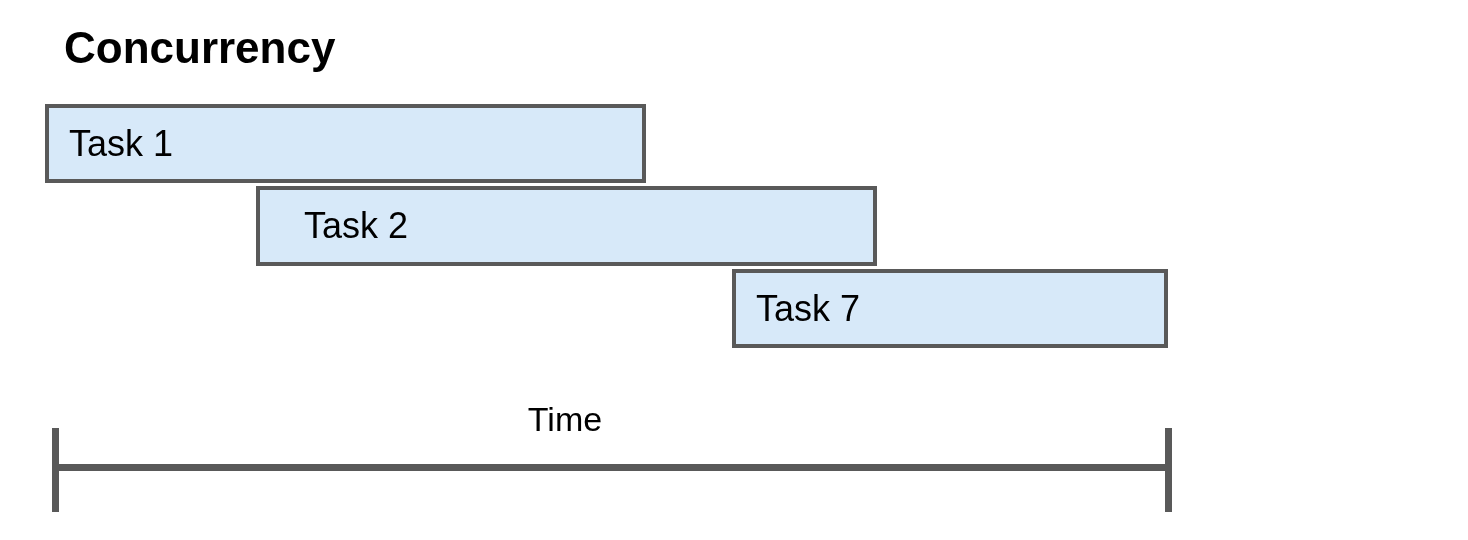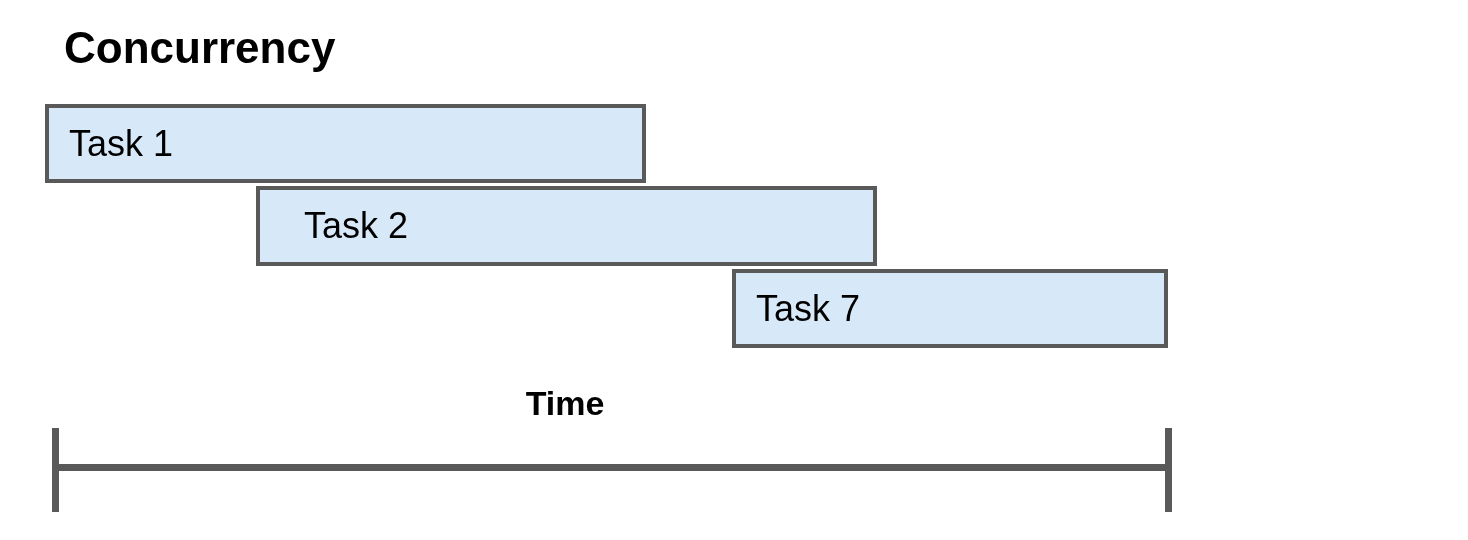--- a/index.html
+++ b/index.html
@@ -64,25 +64,25 @@
     top: 428px;
     width: 7px;
     height: 84px;
     background: var(--axis-color);
   }
   .axis-tick.left  { left: 52px; }
   .axis-tick.right { left: 1165px; }
   .axis-label {
     position: absolute;
     left: 415px;
-    top: 384px;
+    top: 400px;
     width: 300px;
     text-align: center;
     font-size: 34px;
-    font-weight: bold;
+    font-weight: normal;
     color: var(--text-color);
     white-space: nowrap;
   }
 </style>
 </head>
 <body>
 
 <div id="canvas" style="--bar-fill: #d7e9f9; --bar-border: #595959; --axis-color: #595959; --text-color: #000000;">
 
   <div class="diagram-title">Concurrency</div>

